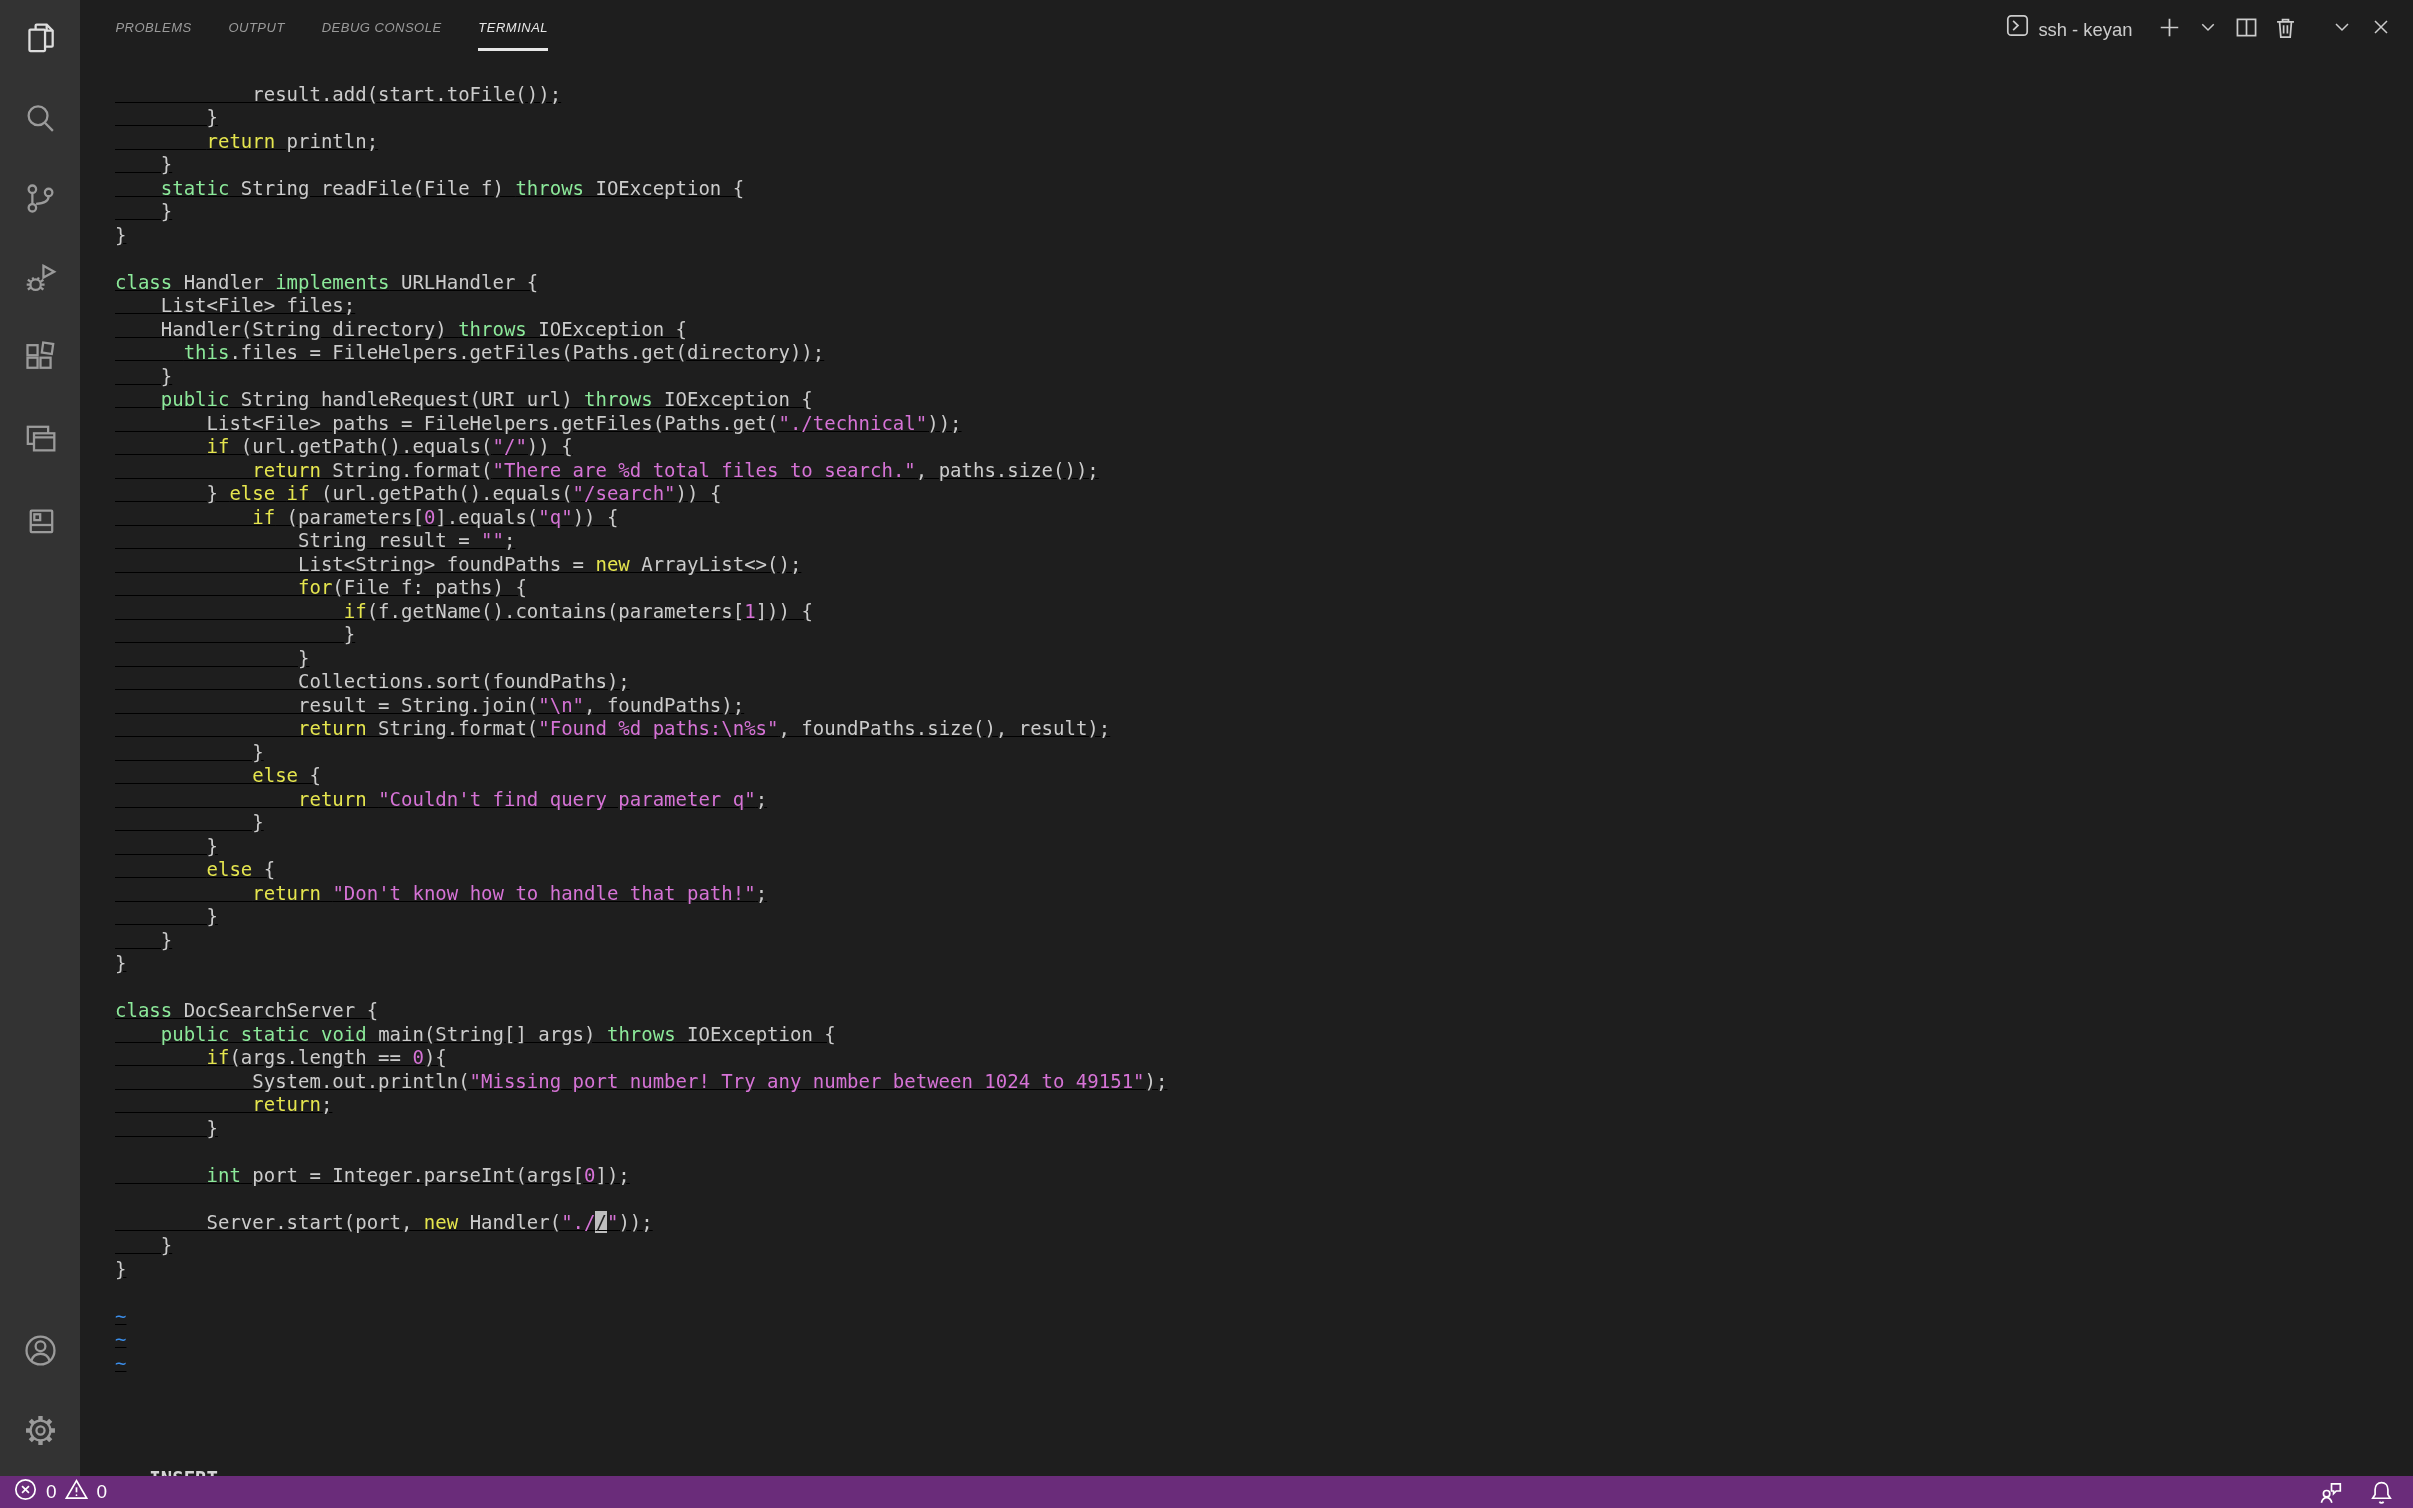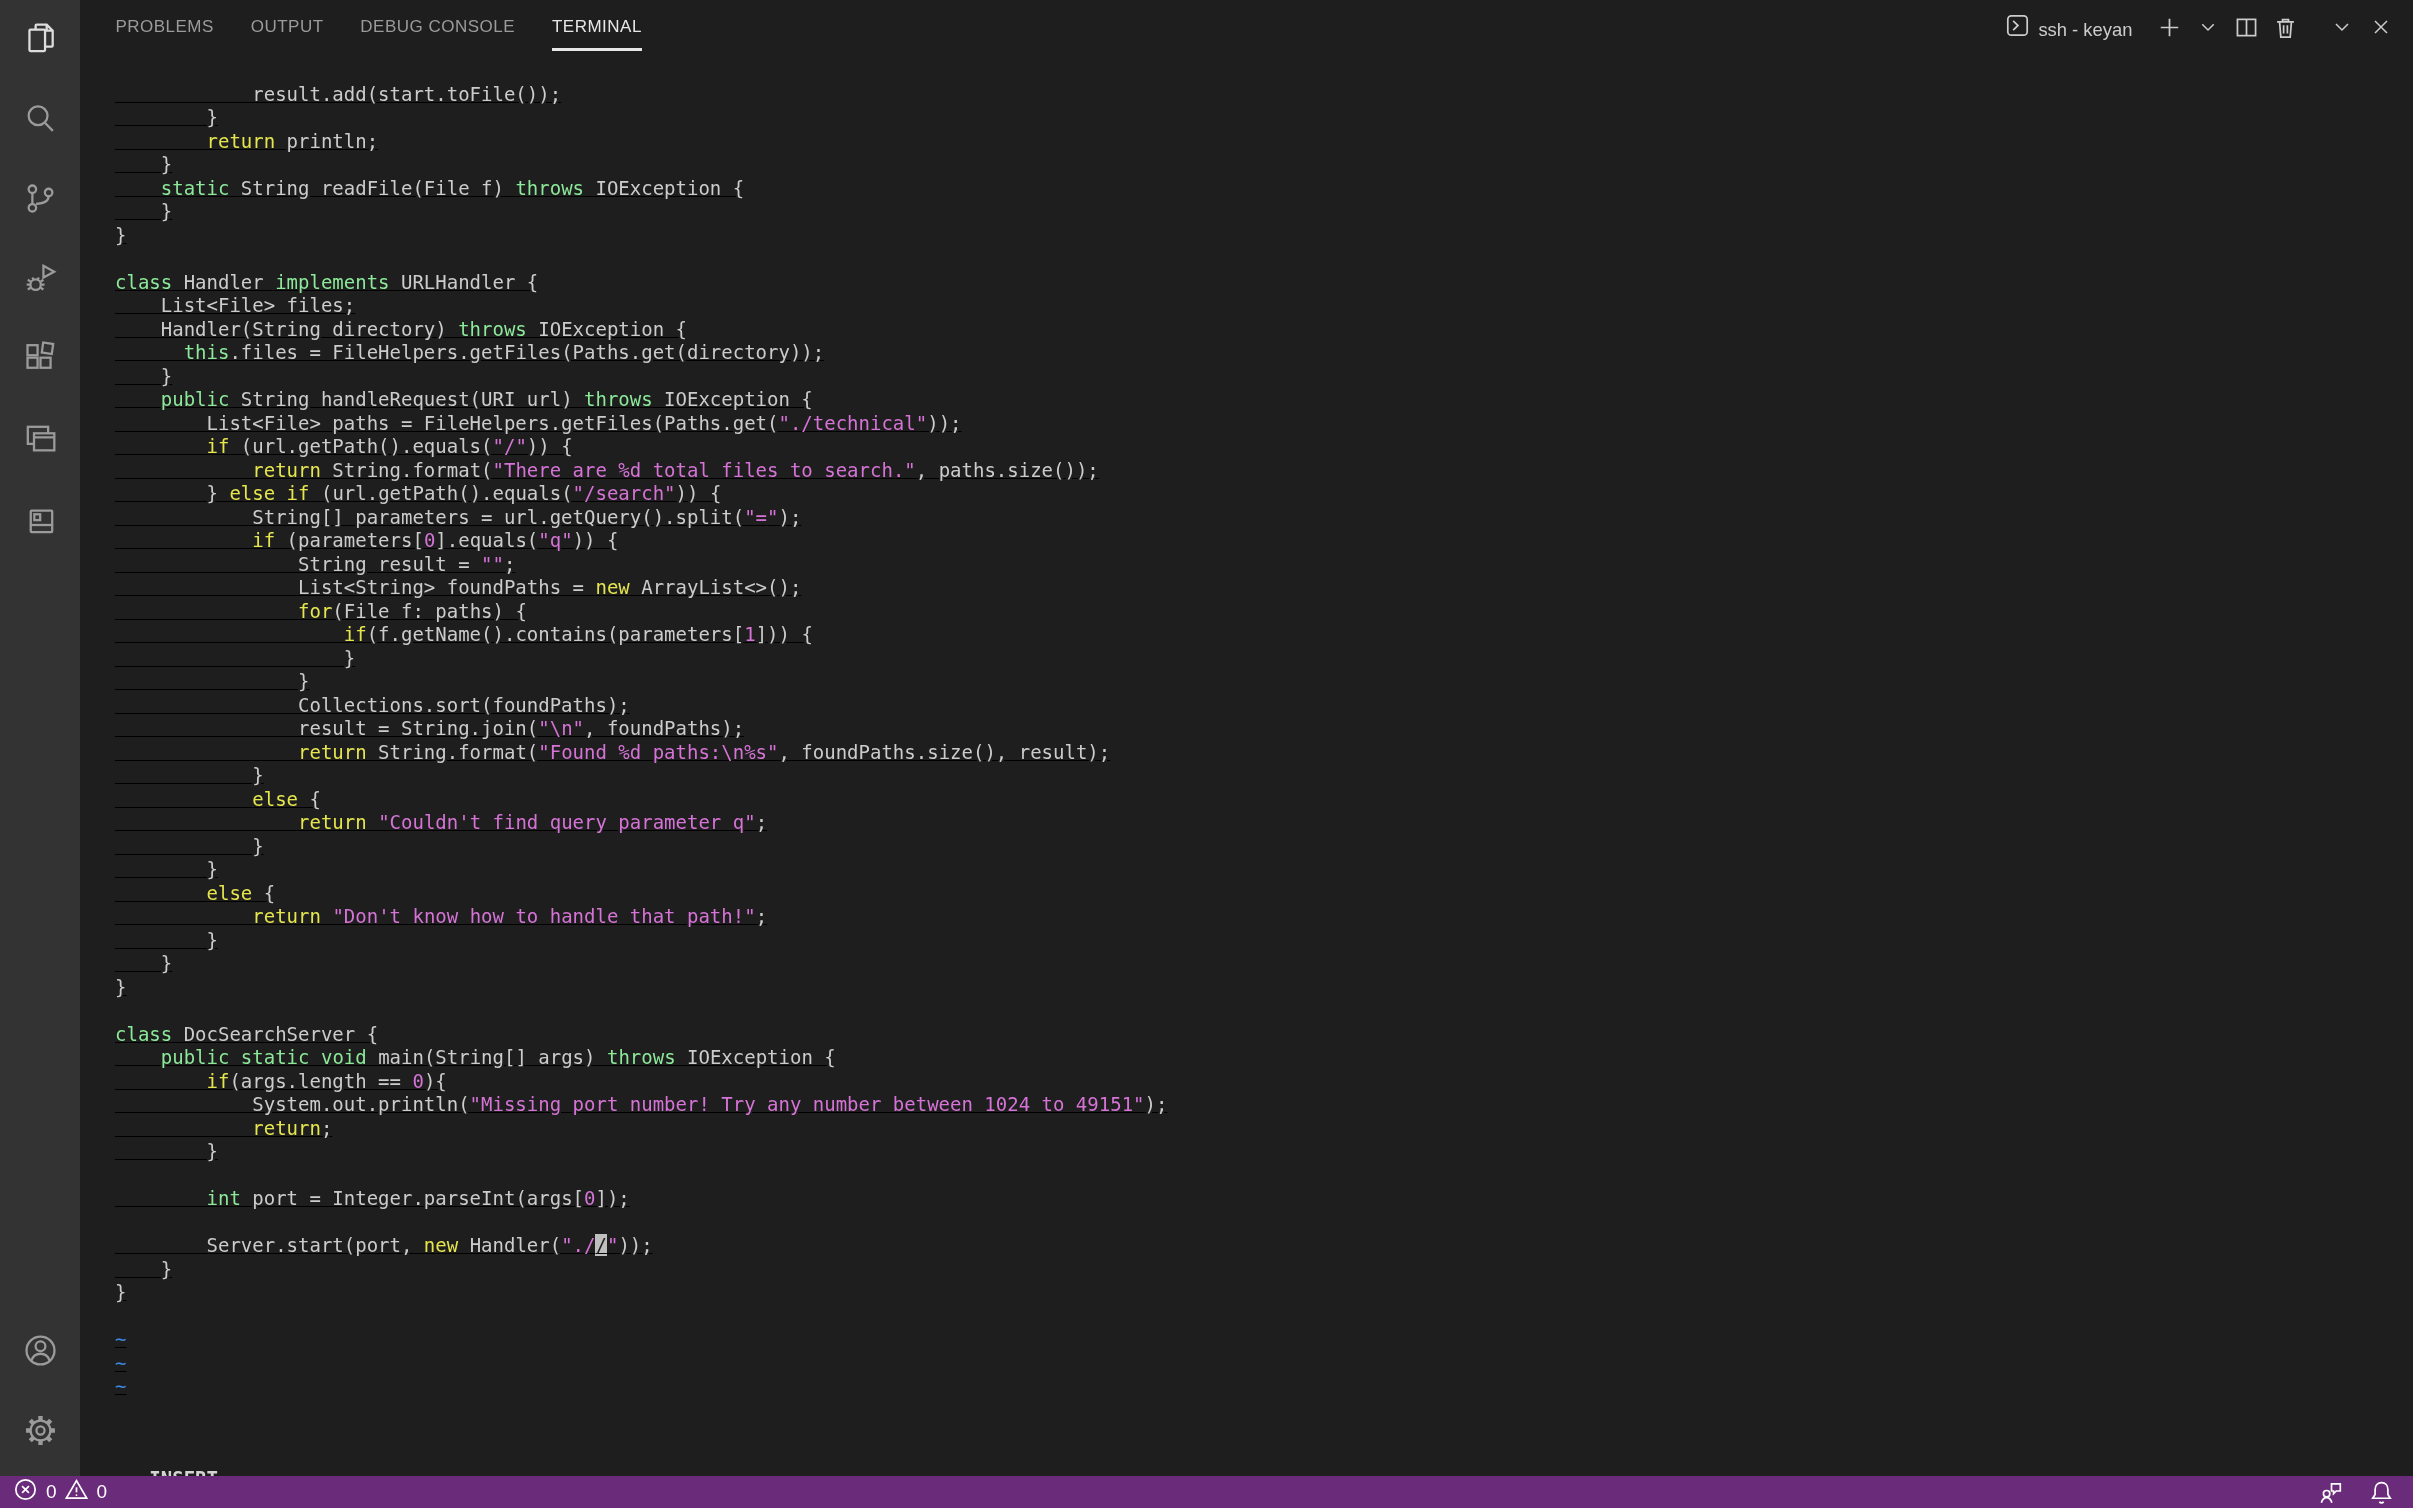--- a/index.html
+++ b/index.html
@@ -14,21 +14,21 @@
              color:#9b9b9b; cursor:pointer; }
   .ab-item.active { color:#dedede; }
   .ab-item svg { width:39px; height:39px; }
   .ab-spacer { flex:1; }
   .ab-bottom { margin-bottom:5px; display:flex; flex-direction:column; align-items:center; }
 
   
   .panel { position:absolute; left:80px; top:0; width:2333px; height:1477px; background:#1e1e1e; }
   .panel-header { height:54px; display:flex; align-items:center; padding-left:17px; }
   .panel-tab { position:relative; height:100%; display:flex; align-items:center; padding:0 18.4px;
-               font-size:17px; letter-spacing:0.5px; color:#9b9b9b; cursor:pointer; white-space:nowrap; }
+               font-size:13px; letter-spacing:0.5px; color:#9b9b9b; cursor:pointer; white-space:nowrap;font-style:italic; }
   .panel-tab.active { color:#e7e7e7; }
   .panel-tab.active::after { content:''; position:absolute; left:18.4px; right:18.4px; bottom:3.4px;
                height:2.5px; background:#e7e7e7; }
   .panel-actions { margin-left:auto; display:flex; align-items:center; padding-right:18.4px; gap:11.7px; }
   .term-badge { display:flex; align-items:flex-end; gap:8.4px; margin-right:11.7px; }
   .term-badge svg { width:25px; height:25px; color:#cccccc; }
   .term-label { font-size:18.4px; color:#cccccc; white-space:nowrap; }
   .pa-icon { width:27px; height:27px; color:#cccccc; cursor:pointer; display:flex;
              align-items:center; justify-content:center; }
   .pa-icon svg { width:25px; height:25px; }
@@ -222,21 +222,20 @@
           <div class="t-line"><span class="tok-g">class</span><span class="tok-d"> Handler </span><span class="tok-g">implements</span><span class="tok-d"> URLHandler {</span></div>
           <div class="t-line"><span class="tok-d">    List&lt;File&gt; files;</span></div>
           <div class="t-line"><span class="tok-d">    Handler(String directory) </span><span class="tok-g">throws</span><span class="tok-d"> IOException {</span></div>
           <div class="t-line"><span class="tok-d">      </span><span class="tok-g">this</span><span class="tok-d">.files = FileHelpers.getFiles(Paths.get(directory));</span></div>
           <div class="t-line"><span class="tok-d">    }</span></div>
           <div class="t-line"><span class="tok-d">    </span><span class="tok-g">public</span><span class="tok-d"> String handleRequest(URI url) </span><span class="tok-g">throws</span><span class="tok-d"> IOException {</span></div>
           <div class="t-line"><span class="tok-d">        List&lt;File&gt; paths = FileHelpers.getFiles(Paths.get(</span><span class="tok-s">"./technical"</span><span class="tok-d">));</span></div>
           <div class="t-line"><span class="tok-d">        </span><span class="tok-y">if</span><span class="tok-d"> (url.getPath().equals(</span><span class="tok-s">"/"</span><span class="tok-d">)) {</span></div>
           <div class="t-line"><span class="tok-d">            </span><span class="tok-y">return</span><span class="tok-d"> String.format(</span><span class="tok-s">"There are %d total files to search."</span><span class="tok-d">, paths.size());</span></div>
           <div class="t-line"><span class="tok-d">        } </span><span class="tok-y">else</span><span class="tok-d"> </span><span class="tok-y">if</span><span class="tok-d"> (url.getPath().equals(</span><span class="tok-s">"/search"</span><span class="tok-d">)) {</span></div>
-          <div class="t-line"><span class="tok-d">            String[] parameters = url.getQuery().split(</span><span class="tok-s">"="</span><span class="tok-d">);</span></div>
           <div class="t-line"><span class="tok-d">            </span><span class="tok-y">if</span><span class="tok-d"> (parameters[</span><span class="tok-n">0</span><span class="tok-d">].equals(</span><span class="tok-s">"q"</span><span class="tok-d">)) {</span></div>
           <div class="t-line"><span class="tok-d">                String result = </span><span class="tok-s">""</span><span class="tok-d">;</span></div>
           <div class="t-line"><span class="tok-d">                List&lt;String&gt; foundPaths = </span><span class="tok-y">new</span><span class="tok-d"> ArrayList&lt;&gt;();</span></div>
           <div class="t-line"><span class="tok-d">                </span><span class="tok-y">for</span><span class="tok-d">(File f: paths) {</span></div>
           <div class="t-line"><span class="tok-d">                    </span><span class="tok-y">if</span><span class="tok-d">(f.getName().contains(parameters[</span><span class="tok-n">1</span><span class="tok-d">])) {</span></div>
           <div class="t-line"><span class="tok-d">                    }</span></div>
           <div class="t-line"><span class="tok-d">                }</span></div>
           <div class="t-line"><span class="tok-d">                Collections.sort(foundPaths);</span></div>
           <div class="t-line"><span class="tok-d">                result = String.join(</span><span class="tok-s">"\n"</span><span class="tok-d">, foundPaths);</span></div>
           <div class="t-line"><span class="tok-d">                </span><span class="tok-y">return</span><span class="tok-d"> String.format(</span><span class="tok-s">"Found %d paths:\n%s"</span><span class="tok-d">, foundPaths.size(), result);</span></div>

